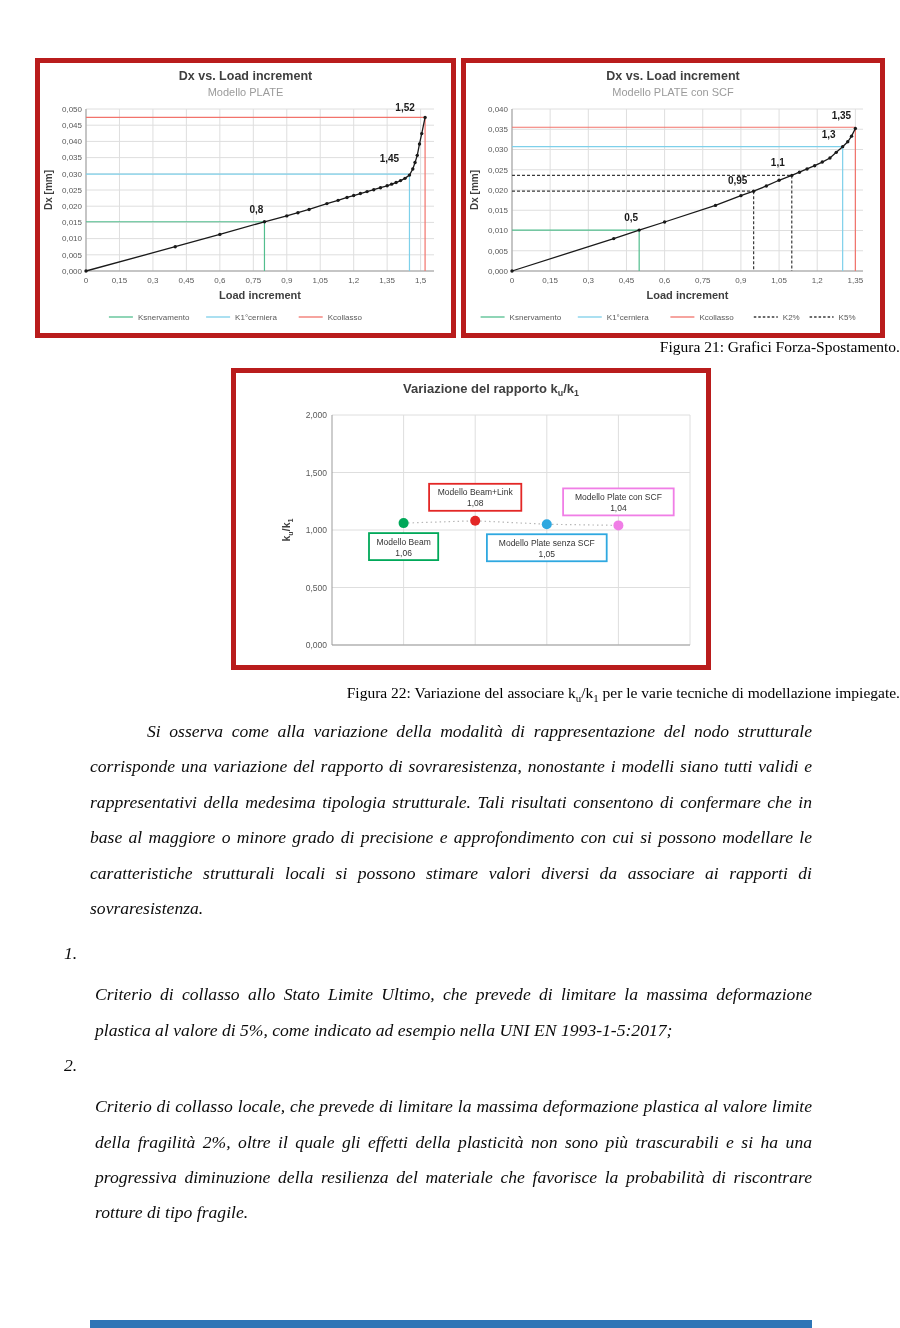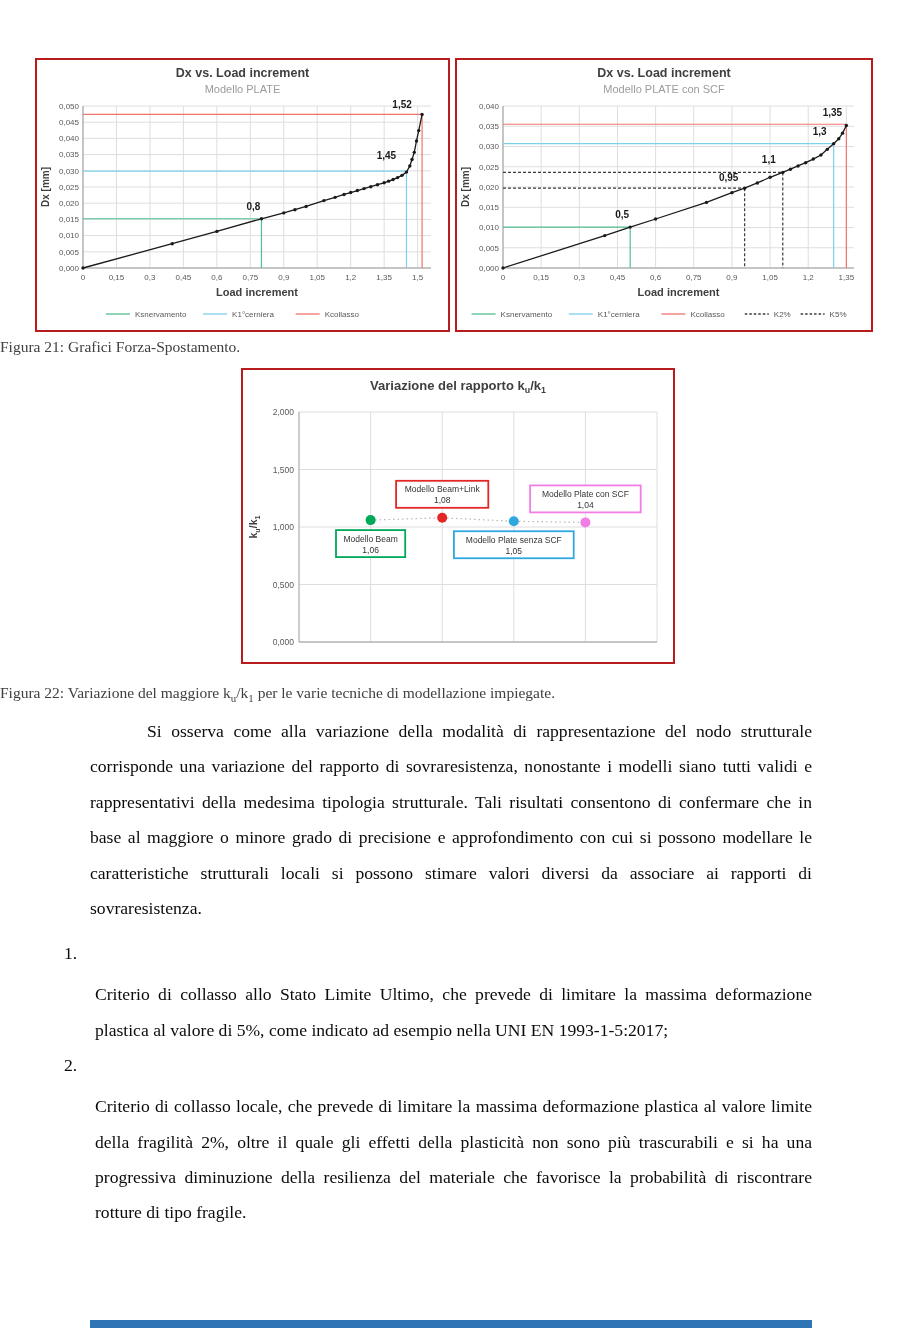--- a/index.html
+++ b/index.html
@@ -1,29 +1,29 @@
 <!DOCTYPE html>
 <html><head>
 <meta charset="utf-8">
 <style>
   html,body{margin:0;padding:0;background:#fff;}
   .page{position:relative;width:900px;height:1328px;background:#fff;overflow:hidden;
         font-family:"Liberation Serif",serif;color:#0b0b0b;}
   .figures-row{position:absolute;top:58px;left:35px;display:flex;gap:5px;}
-  .chartbox{border:2px solid #b91c1c;background:#fff;box-sizing:border-box;margin:0;padding:0;}
+  .chartbox{border:5px solid #b91c1c;background:#fff;box-sizing:border-box;margin:0;padding:0;}
   svg{display:block;}
   svg text{font-family:"Liberation Sans",sans-serif;}
-  .caption{position:absolute;left:0;width:100%;text-align:left;font-size:15.5px;
-           color:#404040;margin:0;}
+  .caption{position:absolute;left:0;width:100%;text-align:right;font-size:15.5px;
+           color:#000000;margin:0;}
   .cap21{top:338px;}
   .cap22{top:684px;}
-  .fig22{position:absolute;top:368px;left:241px;}
+  .fig22{position:absolute;top:368px;left:231px;padding-left:40px;}
   .sub{vertical-align:sub;font-size:0.7em;}
   .bodytext{position:absolute;top:714px;left:90px;width:722px;font-size:17.6px;
-            line-height:35.4px;text-align:justify;}
+            line-height:35.4px;text-align:justify;font-style:italic;}
   .para{margin:0;text-indent:57px;}
   .para.second{margin-top:14px;}
   .list{margin-top:10px;}
   .li{display:flex;margin-left:-26px;}
   .li .num{flex:none;width:31px;}
   .li .li-text{flex:1;text-align:justify;margin-top:41px;}
   .footer-bar{position:absolute;left:90px;bottom:0;width:722px;height:8px;background:#2e75b6;}
 </style>
 </head>
 <body>
@@ -260,21 +260,21 @@
         <text x="342.40000000000003" y="126.89999999999998" font-size="8.5" fill="#333" text-anchor="middle">Modello Plate con SCF</text>
         <text x="342.40000000000003" y="137.89999999999998" font-size="8.5" fill="#333" text-anchor="middle">1,04</text>
         <circle cx="127.60000000000001" cy="150.1" r="5" fill="#00a859"></circle>
         <circle cx="199.20000000000002" cy="147.8" r="5" fill="#e32726"></circle>
         <circle cx="270.79999999999995" cy="151.25" r="5" fill="#2fa8e0"></circle>
         <circle cx="342.40000000000003" cy="152.39999999999998" r="5" fill="#f07ee6"></circle>
         <text x="14" y="157" font-size="10.5" fill="#3f3f3f" text-anchor="middle" font-weight="bold" transform="rotate(-90 14 157)"><tspan>k</tspan><tspan dy="3" font-size="7.140000000000001">u</tspan><tspan dy="-3">/k</tspan><tspan dy="3" font-size="7.140000000000001">1</tspan></text>
       </svg>
   </figure>
 
-  <p class="caption cap22"><span>Figura 22: Variazione del maggiore k</span><span class="sub">u</span><span>/k</span><span class="sub">1</span><span> per le varie tecniche di modellazione impiegate.</span></p>
+  <p class="caption cap22"><span>Figura 22: Variazione del associare k</span><span class="sub">u</span><span>/k</span><span class="sub">1</span><span> per le varie tecniche di modellazione impiegate.</span></p>
 
   <div class="bodytext">
     <p class="para">Si osserva come alla variazione della modalità di rappresentazione del nodo strutturale corrisponde una variazione del rapporto di sovraresistenza, nonostante i modelli siano tutti validi e rappresentativi della medesima tipologia strutturale. Tali risultati consentono di confermare che in base al maggiore o minore grado di precisione e approfondimento con cui si possono modellare le caratteristiche strutturali locali si possono stimare valori diversi da associare ai rapporti di sovraresistenza.</p>
     <div class="list">
       <div class="li">
         <span class="num">1.</span>
         <div class="li-text">Criterio di collasso allo Stato Limite Ultimo, che prevede di limitare la massima deformazione plastica al valore di 5%, come indicato ad esempio nella UNI EN 1993-1-5:2017;</div>
       </div>
       <div class="li">
         <span class="num">2.</span>

